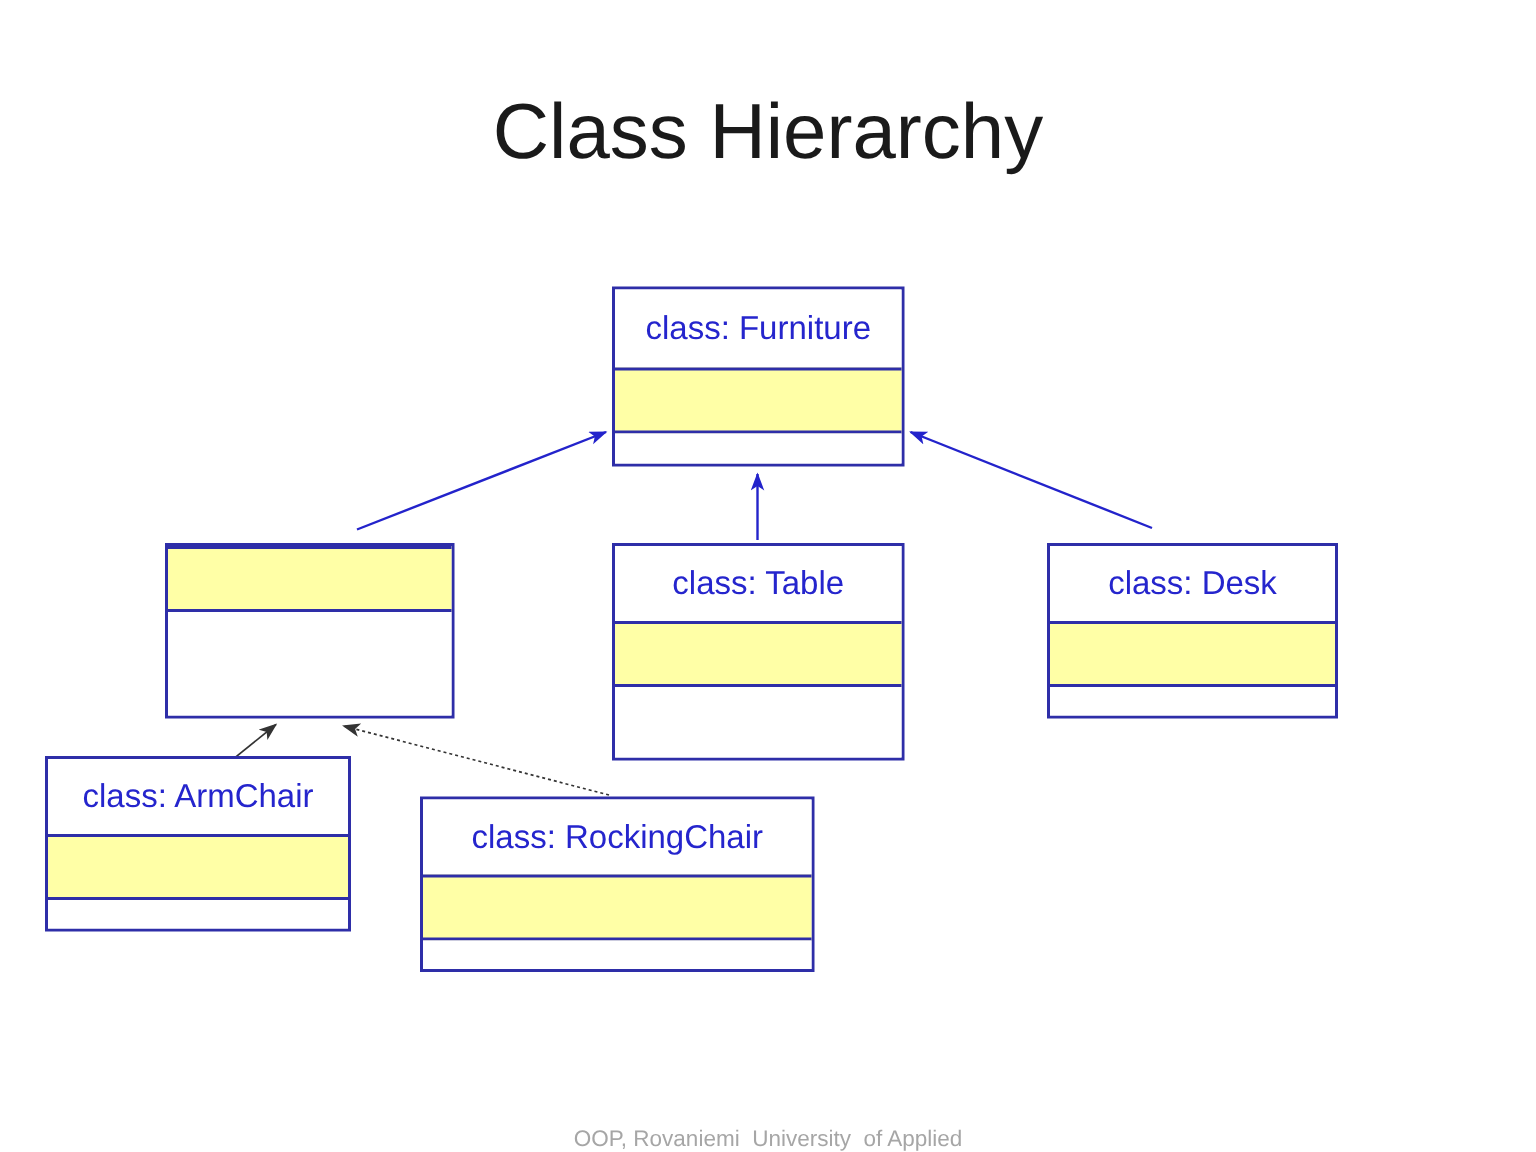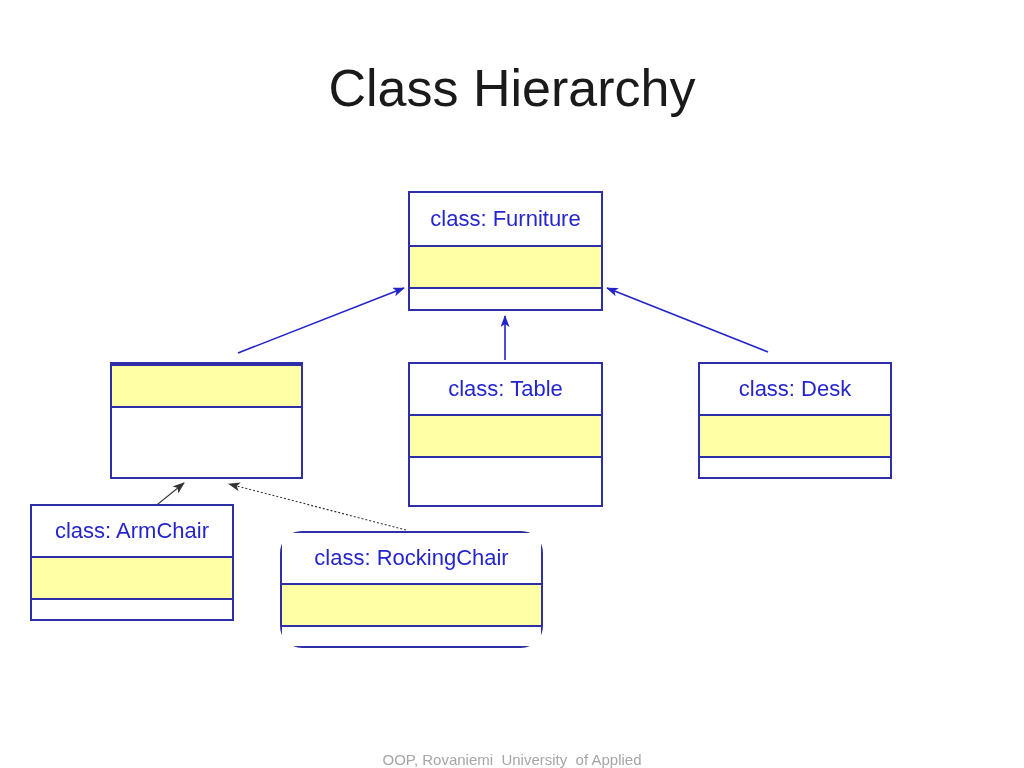--- a/index.html
+++ b/index.html
@@ -61,21 +61,21 @@
     border-bottom:2px solid var(--box-border);
   }
   .uml-ops{flex:1 1 auto;background:#ffffff;}
 
   .box-furniture{left:408px;top:191px;width:195px;height:120px;}
   .box-furniture .uml-name{height:52px;flex-basis:52px;}
   .box-chair{left:110px;top:362px;width:193px;height:117px;}
   .box-table{left:408px;top:362px;width:195px;height:145px;}
   .box-desk{left:698px;top:362px;width:194px;height:117px;}
   .box-armchair{left:30px;top:504px;width:204px;height:117px;}
-  .box-rockingchair{left:280px;top:531px;width:263px;height:117px;border-radius:22px;}
+  .box-rockingchair{left:280px;top:531px;width:263px;height:117px;}
 
   .slide-footer{
     position:absolute;top:710px;left:0;width:1024px;
     text-align:center;
     color:var(--footer-text);
     font-size:15px;line-height:20px;
     white-space:pre;
   }
 </style>
 </head>

